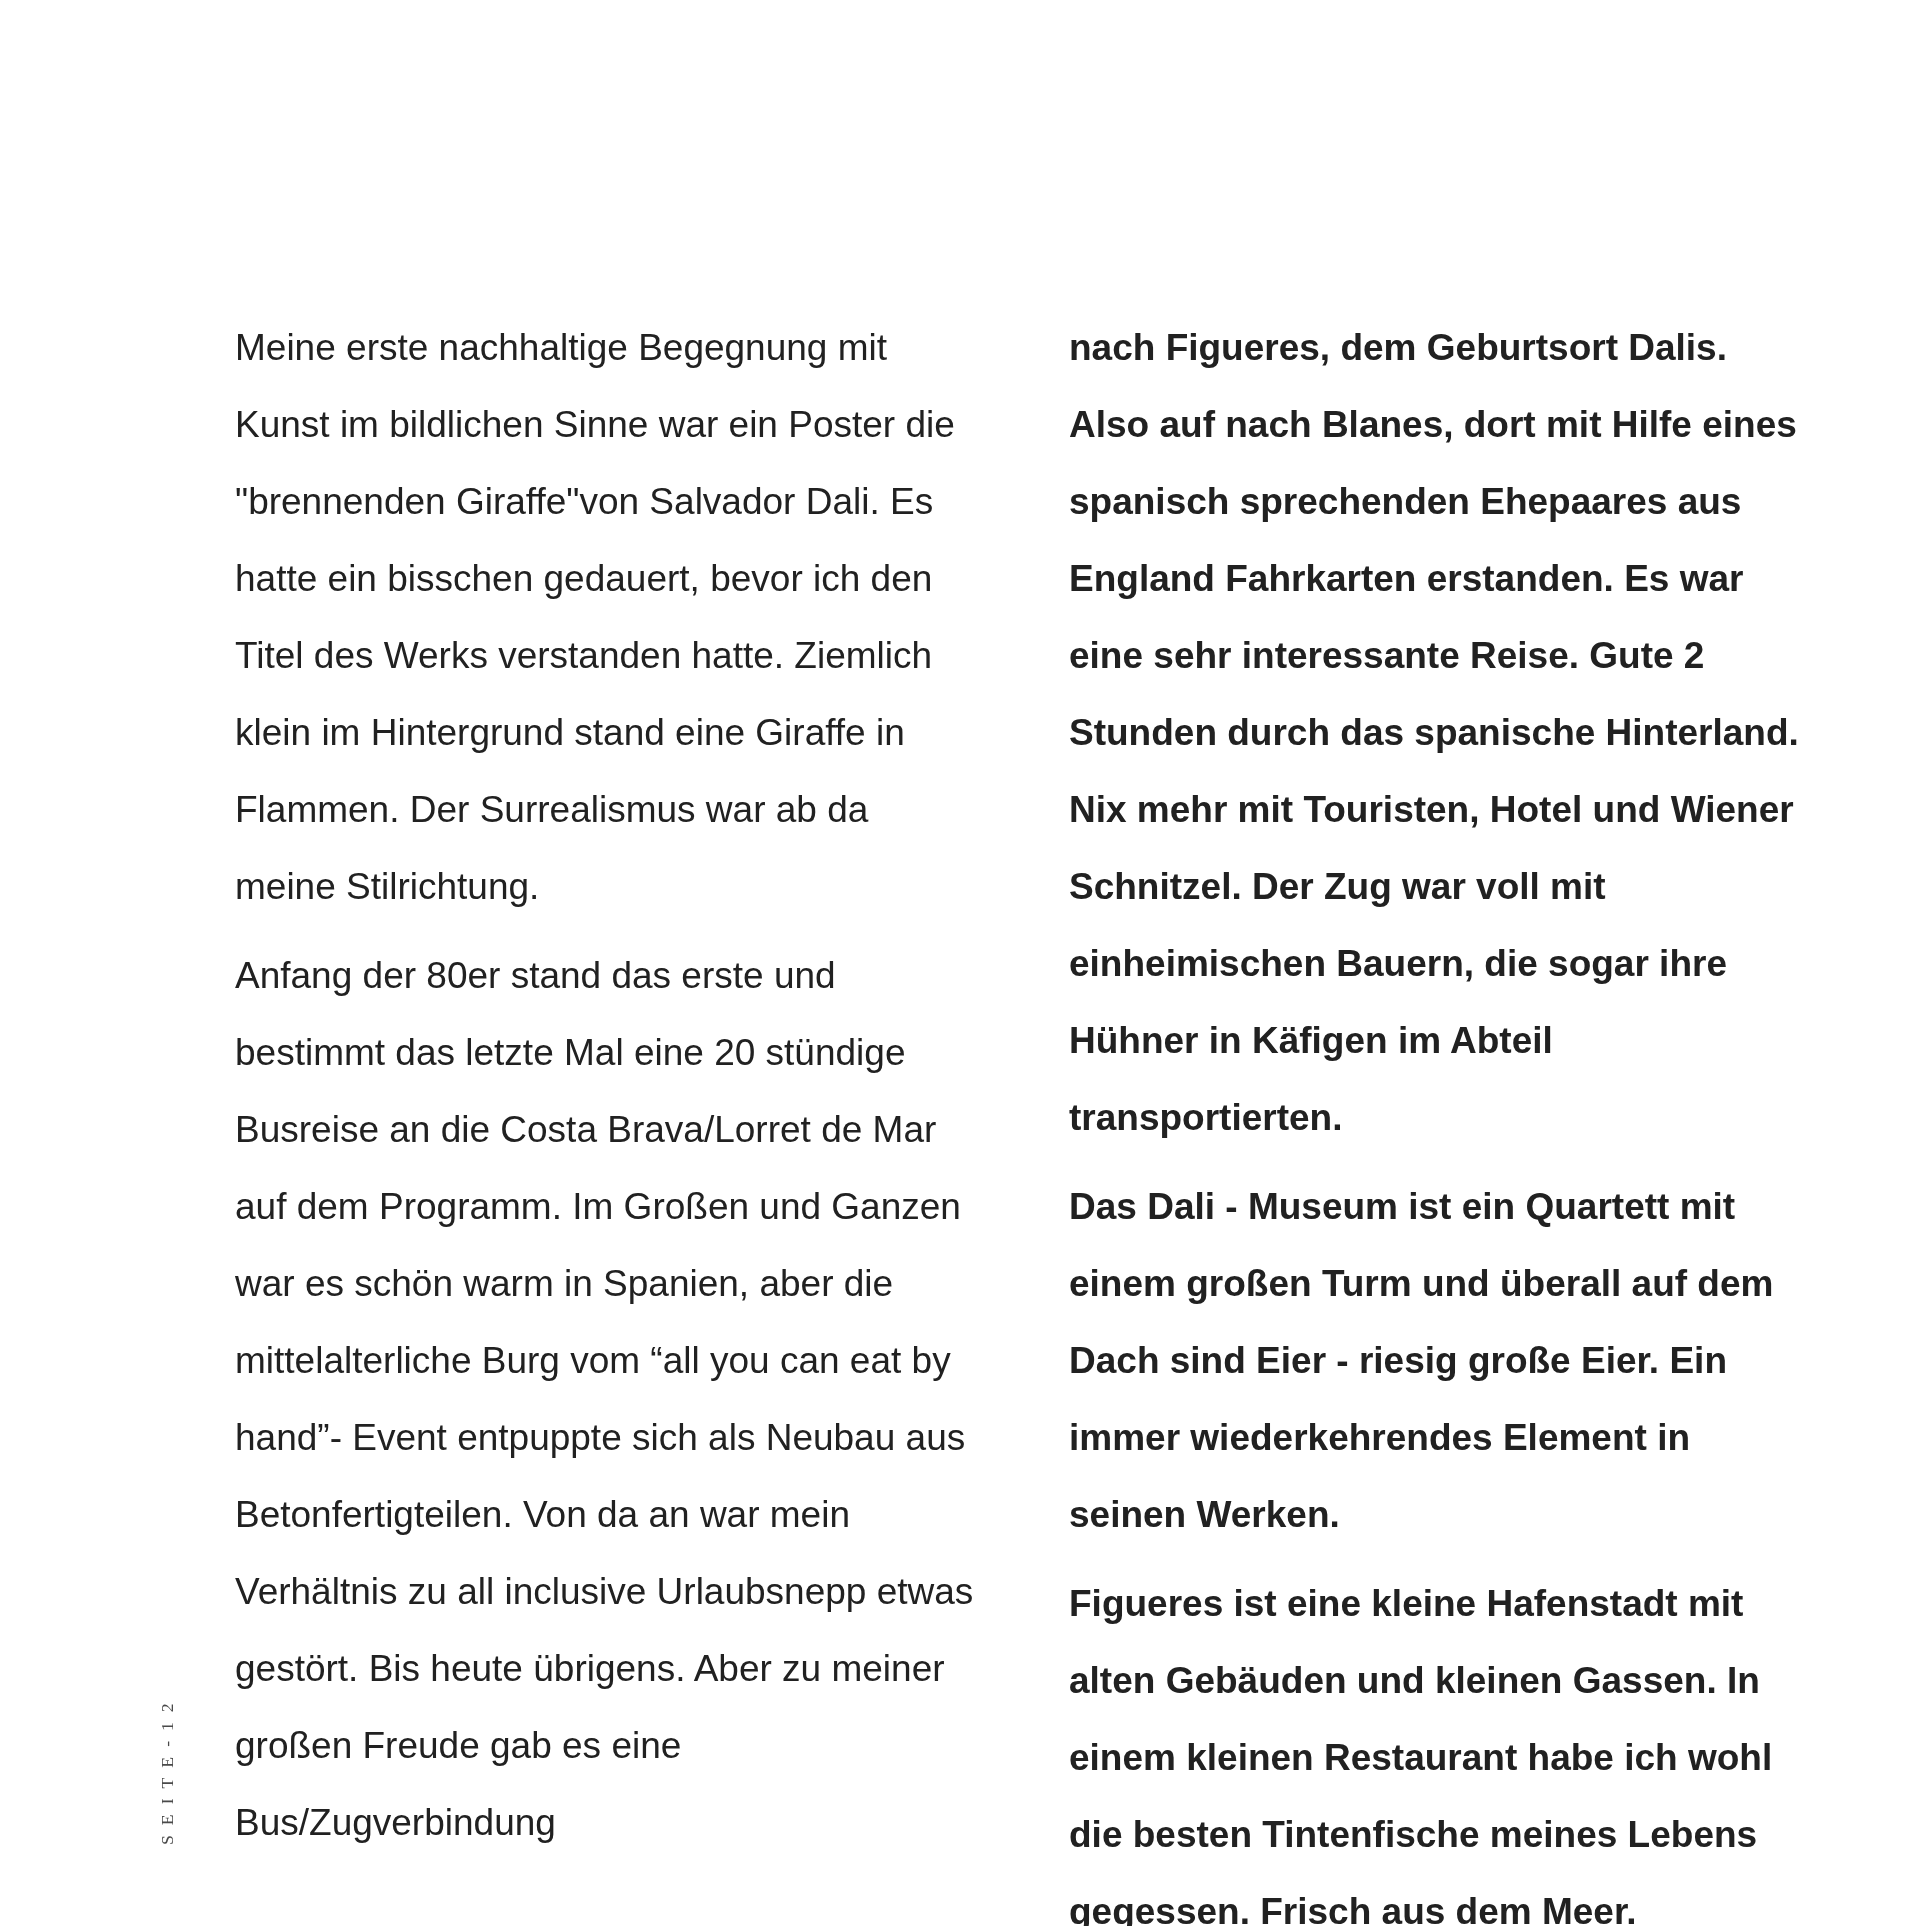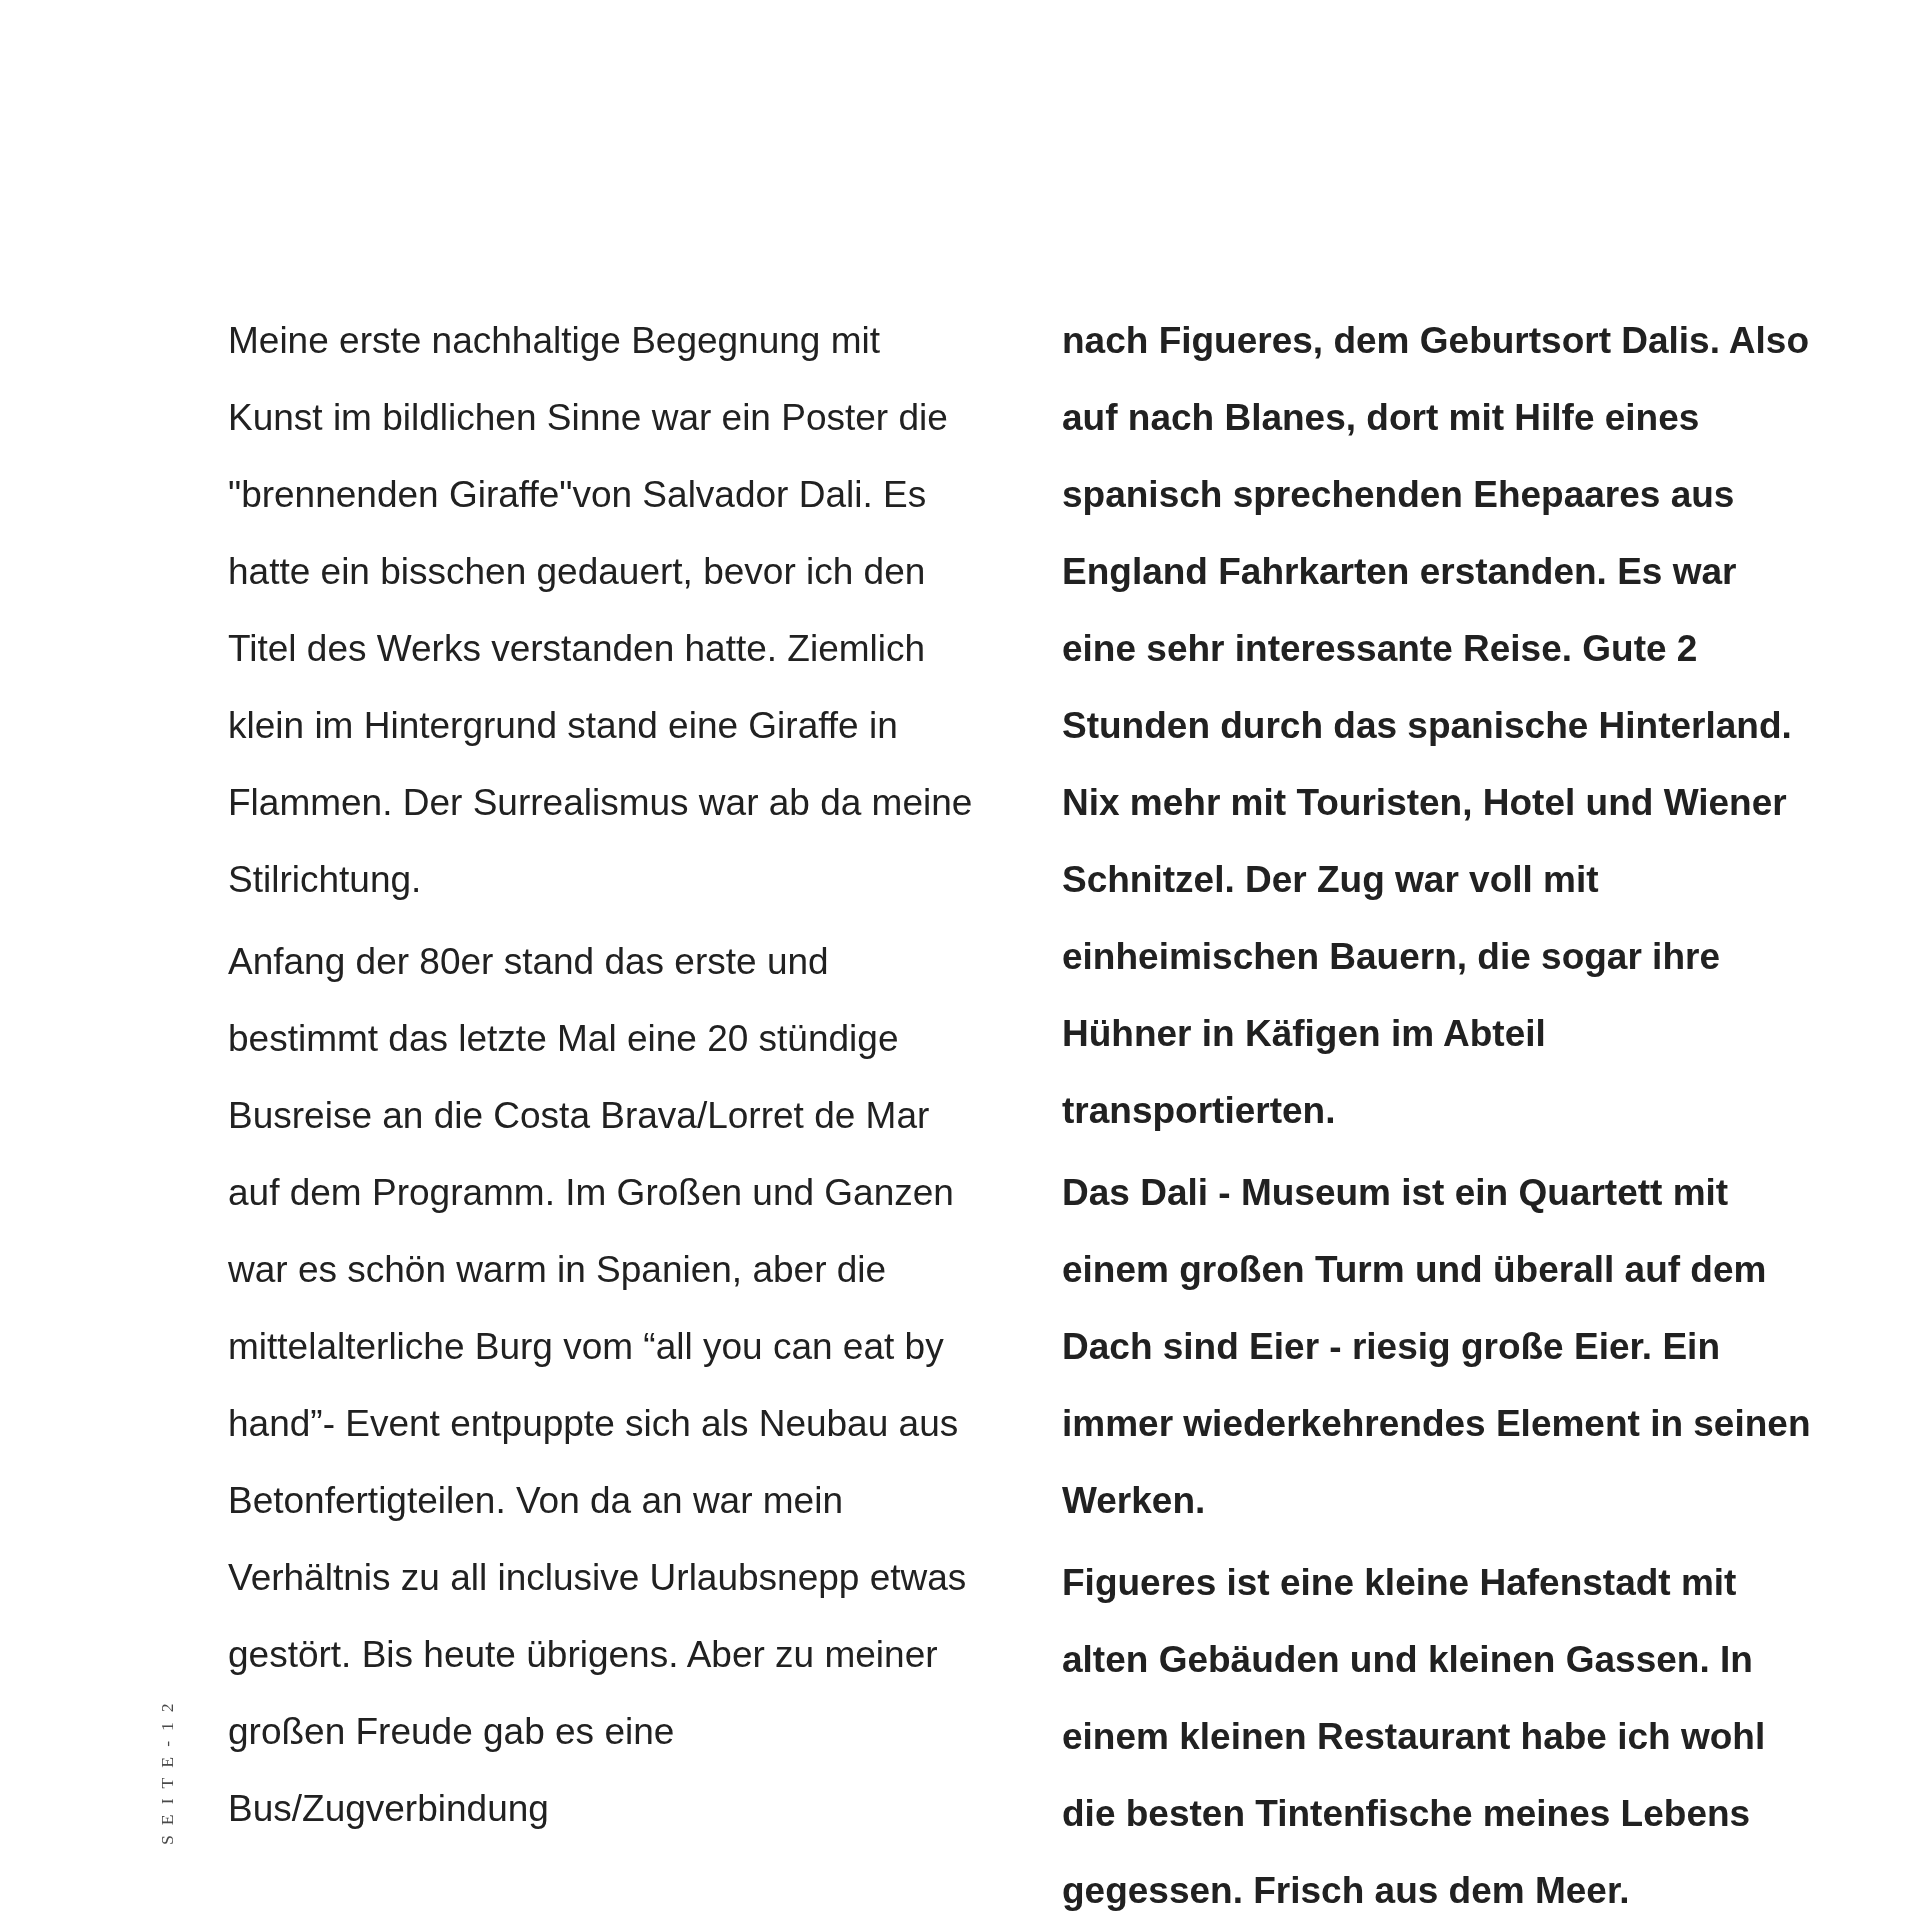--- a/index.html
+++ b/index.html
@@ -30,21 +30,21 @@
   }
   .column {
     position: absolute;
     top: 297px;
     font-size: 37px;
     line-height: 77px;
     color: #212121;
     text-align: left;
   }
   .column p {
-    margin: 5px;
+    margin: 12px;
     padding: 0;
   }
   .col-left {
     left: 223px;
     width: 765px;
   }
   .col-right {
     left: 1057px;
     width: 767px;
     font-weight: bold;

